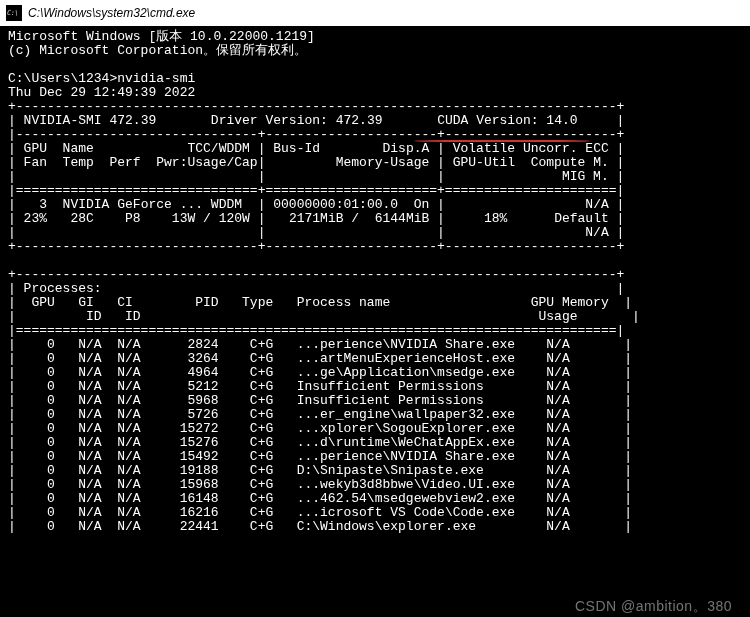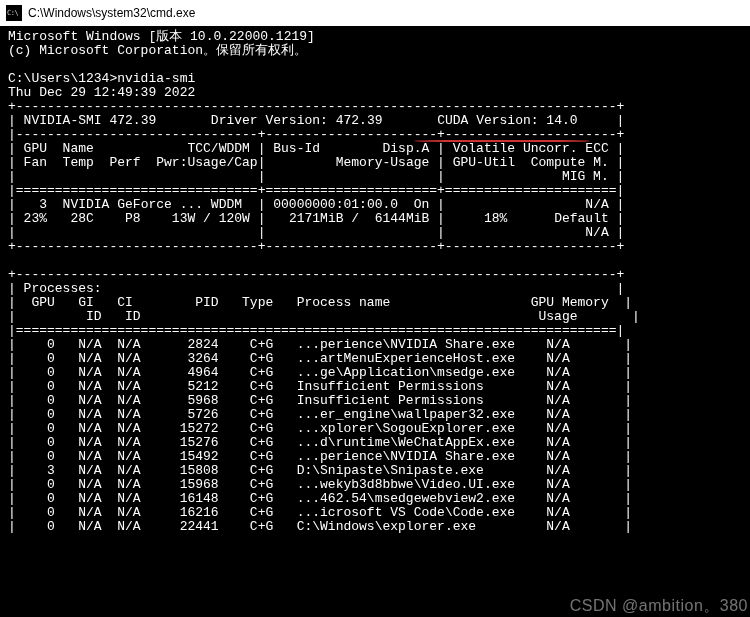--- a/index.html
+++ b/index.html
@@ -17,20 +17,21 @@
   .titlebar{
     height:26px;
     background:#fff;
     color:#000;
     display:flex;
     align-items:center;
     padding:0 6px;
     font-family:"Segoe UI","Microsoft YaHei",sans-serif;
     font-size:12px;
     box-sizing:border-box;
+    font-style:italic;
   }
   .titlebar .icon{
     width:16px;height:16px;
     background:#000;
     margin-right:6px;
     position:relative;
     flex:0 0 auto;
   }
   .titlebar .icon::after{
     content:"C:\\";
@@ -47,24 +48,24 @@
     letter-spacing:0;
   }
   .underline{
     position:absolute;
     height:0;
     border-top:2px solid #c33;
     border-radius:60%/100%;
   }
   .watermark{
     position:absolute;
-    right:2px;
+    right:18px;
     bottom:4px;
     font-family:"Segoe UI","Microsoft YaHei",sans-serif;
-    font-size:16px;
+    font-size:14px;
     color:rgba(210,210,210,.55);
     letter-spacing:.5px;
     pointer-events:none;
   }
 </style>
 </head>
 <body>
 
 <div class="window">
 
@@ -97,21 +98,21 @@
 |=============================================================================|
 | <span>   0   N/A  N/A      2824    C+G   ...perience\NVIDIA Share.exe    N/A      </span> |
 | <span>   0   N/A  N/A      3264    C+G   ...artMenuExperienceHost.exe    N/A      </span> |
 | <span>   0   N/A  N/A      4964    C+G   ...ge\Application\msedge.exe    N/A      </span> |
 | <span>   0   N/A  N/A      5212    C+G   Insufficient Permissions        N/A      </span> |
 | <span>   0   N/A  N/A      5968    C+G   Insufficient Permissions        N/A      </span> |
 | <span>   0   N/A  N/A      5726    C+G   ...er_engine\wallpaper32.exe    N/A      </span> |
 | <span>   0   N/A  N/A     15272    C+G   ...xplorer\SogouExplorer.exe    N/A      </span> |
 | <span>   0   N/A  N/A     15276    C+G   ...d\runtime\WeChatAppEx.exe    N/A      </span> |
 | <span>   0   N/A  N/A     15492    C+G   ...perience\NVIDIA Share.exe    N/A      </span> |
-| <span>   3   N/A  N/A     15808    C+G   D:\Snipaste\Snipaste.exe        N/A      </span> |
+| <span>   0   N/A  N/A     19188    C+G   D:\Snipaste\Snipaste.exe        N/A      </span> |
 | <span>   0   N/A  N/A     15968    C+G   ...wekyb3d8bbwe\Video.UI.exe    N/A      </span> |
 | <span>   0   N/A  N/A     16148    C+G   ...462.54\msedgewebview2.exe    N/A      </span> |
 | <span>   0   N/A  N/A     16216    C+G   ...icrosoft VS Code\Code.exe    N/A      </span> |
 | <span>   0   N/A  N/A     22441    C+G   C:\Windows\explorer.exe         N/A      </span> |</div>
 
   <div class="underline" style="left:414px;top:140px;width:176px;"></div>
 
   <div class="watermark">CSDN @ambition。380</div>
 </div>
 

